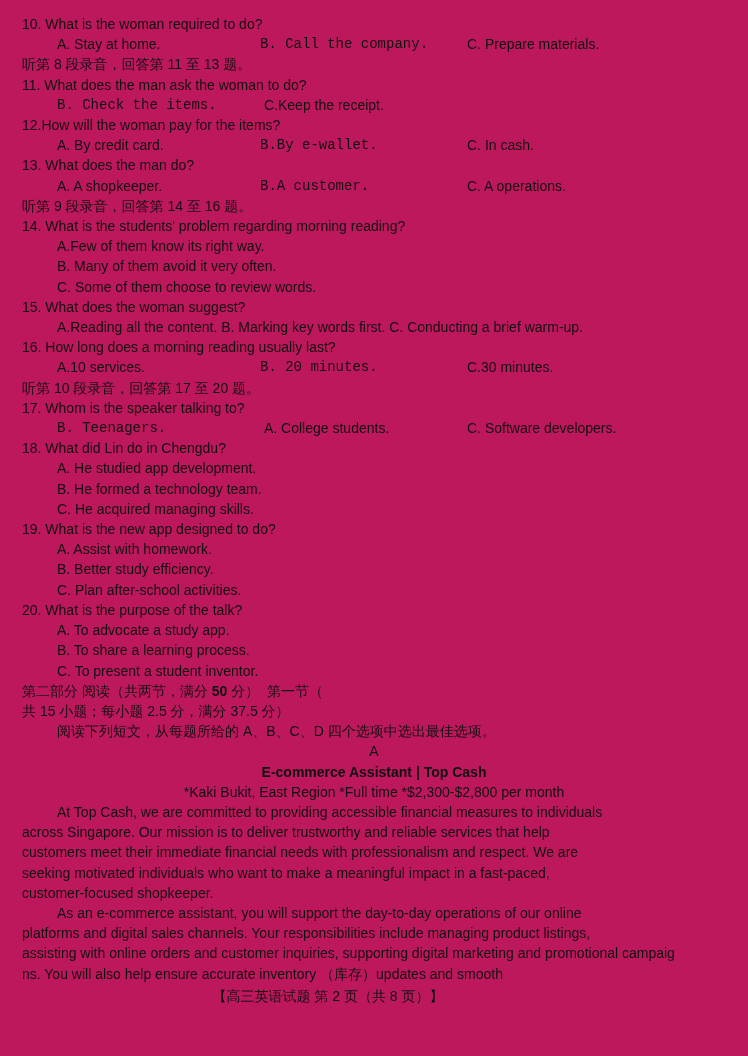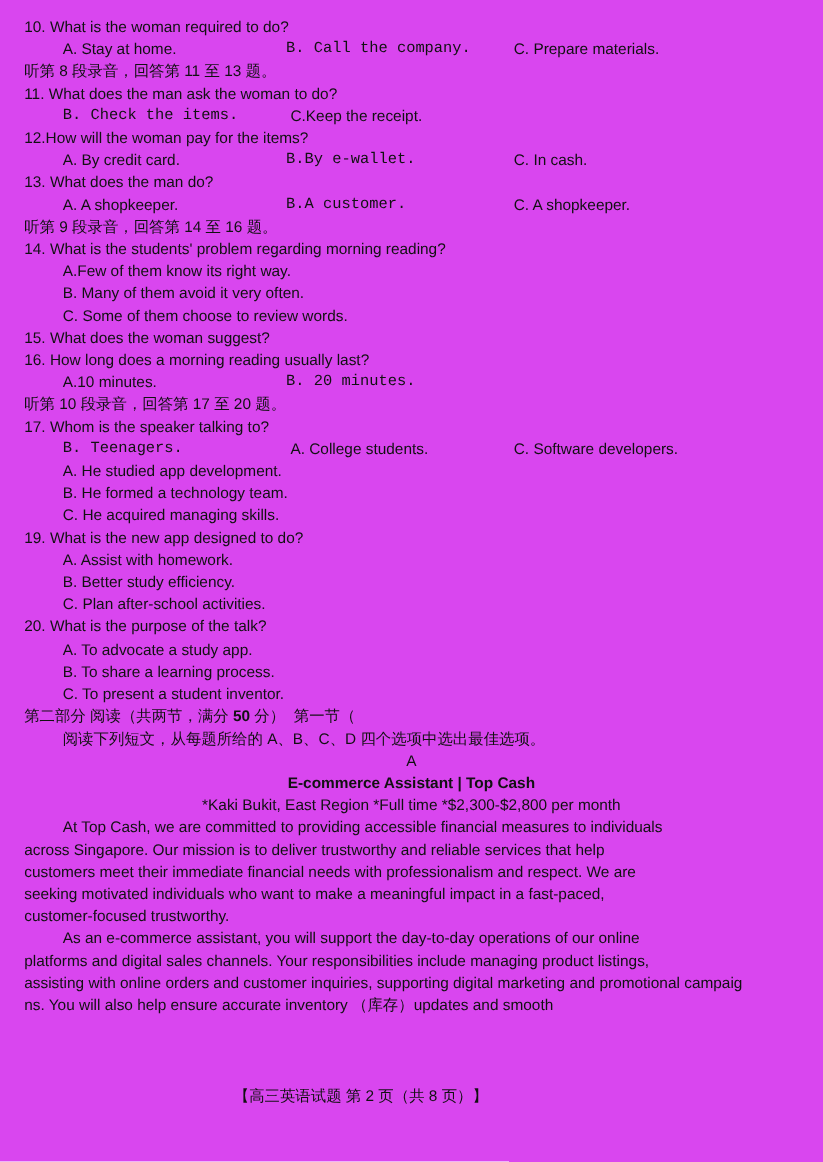--- a/index.html
+++ b/index.html
@@ -13,21 +13,21 @@
       overflow: hidden;
       font-family: "Liberation Sans", "DejaVu Sans", sans-serif;
       color: #111111;
     }
     .page {
       position: relative;
       width: 748px;
       height: 1056px;
       box-sizing: border-box;
       padding: 14px 22px 0 22px;
-      background: #d946ef;
+      background: #be185d;
     }
     .content {
       width: 704px;
     }
     .line {
       font-size: 14px;
       line-height: 20.2px;
       white-space: pre;
       letter-spacing: 0;
     }
@@ -70,52 +70,55 @@
 <div class="page">
   <div class="content">
       <div class="line">10. What is the woman required to do?</div>
       <div class="line opts"><span class="opt col0">A. Stay at home.</span><span class="opt col1">B. Call the company.</span><span class="opt col2">C. Prepare materials.</span></div>
       <div class="line">听第 8 段录音，回答第 11 至 13 题。</div>
       <div class="line">11. What does the man ask the woman to do?</div>
       <div class="line opts"><span class="opt col1">B. Check the items.</span><span class="opt col2">C.Keep the receipt.</span></div>
       <div class="line">12.How will the woman pay for the items?</div>
       <div class="line opts"><span class="opt col0">A. By credit card.</span><span class="opt col1">B.By e-wallet.</span><span class="opt col2">C. In cash.</span></div>
       <div class="line">13. What does the man do?</div>
-      <div class="line opts"><span class="opt col0">A. A shopkeeper.</span><span class="opt col1">B.A customer.</span><span class="opt col2">C. A shopkeeper.</span></div>
+      <div class="line opts"><span class="opt col0">A. A shopkeeper.</span><span class="opt col1">B.A customer.</span><span class="opt col2">C. A operations.</span></div>
       <div class="line">听第 9 段录音，回答第 14 至 16 题。</div>
       <div class="line">14. What is the students' problem regarding morning reading?</div>
       <div class="line indent">A.Few of them know its right way.</div>
       <div class="line indent">B. Many of them avoid it very often.</div>
       <div class="line indent">C. Some of them choose to review words.</div>
       <div class="line">15. What does the woman suggest?</div>
+      <div class="line indent">A.Reading all the content. B. Marking key words first. C. Conducting a brief warm-up.</div>
       <div class="line">16. How long does a morning reading usually last?</div>
-      <div class="line opts"><span class="opt col0">A.10 minutes.</span><span class="opt col1">B. 20 minutes.</span></div>
+      <div class="line opts"><span class="opt col0">A.10 services.</span><span class="opt col1">B. 20 minutes.</span><span class="opt col2">C.30 minutes.</span></div>
       <div class="line">听第 10 段录音，回答第 17 至 20 题。</div>
       <div class="line">17. Whom is the speaker talking to?</div>
       <div class="line opts"><span class="opt col1">B. Teenagers.</span><span class="opt col0">A. College students.</span><span class="opt col2">C. Software developers.</span></div>
+      <div class="line">18. What did Lin do in Chengdu?</div>
       <div class="line indent">A. He studied app development.</div>
       <div class="line indent">B. He formed a technology team.</div>
       <div class="line indent">C. He acquired managing skills.</div>
       <div class="line">19. What is the new app designed to do?</div>
       <div class="line indent">A. Assist with homework.</div>
       <div class="line indent">B. Better study efficiency.</div>
       <div class="line indent">C. Plan after-school activities.</div>
       <div class="line">20. What is the purpose of the talk?</div>
       <div class="line indent">A. To advocate a study app.</div>
       <div class="line indent">B. To share a learning process.</div>
       <div class="line indent">C. To present a student inventor.</div>
       <div class="line"><span>第二部分 阅读（共两节，满分 </span><span class="bold">50</span><span> 分）  第一节（</span></div>
+      <div class="line">共 15 小题；每小题 2.5 分，满分 37.5 分）</div>
       <div class="line indent">阅读下列短文，从每题所给的 A、B、C、D 四个选项中选出最佳选项。</div>
       <div class="line center">A</div>
       <div class="line center bold">E-commerce Assistant | Top Cash</div>
       <div class="line center">*Kaki Bukit, East Region *Full time *$2,300-$2,800 per month</div>
       <div class="line indent">At Top Cash, we are committed to providing accessible financial measures to individuals</div>
       <div class="line">across Singapore. Our mission is to deliver trustworthy and reliable services that help</div>
       <div class="line">customers meet their immediate financial needs with professionalism and respect. We are</div>
       <div class="line">seeking motivated individuals who want to make a meaningful impact in a fast-paced,</div>
-      <div class="line">customer-focused trustworthy.</div>
+      <div class="line">customer-focused shopkeeper.</div>
       <div class="line indent">As an e-commerce assistant, you will support the day-to-day operations of our online</div>
       <div class="line">platforms and digital sales channels. Your responsibilities include managing product listings,</div>
       <div class="line">assisting with online orders and customer inquiries, supporting digital marketing and promotional campaig</div>
       <div class="line">ns. You will also help ensure accurate inventory （库存）updates and smooth</div>
     </div>
   <div class="footer">【高三英语试题 第 2 页（共 8 页）】</div>
 </div>
 
 </body></html>

